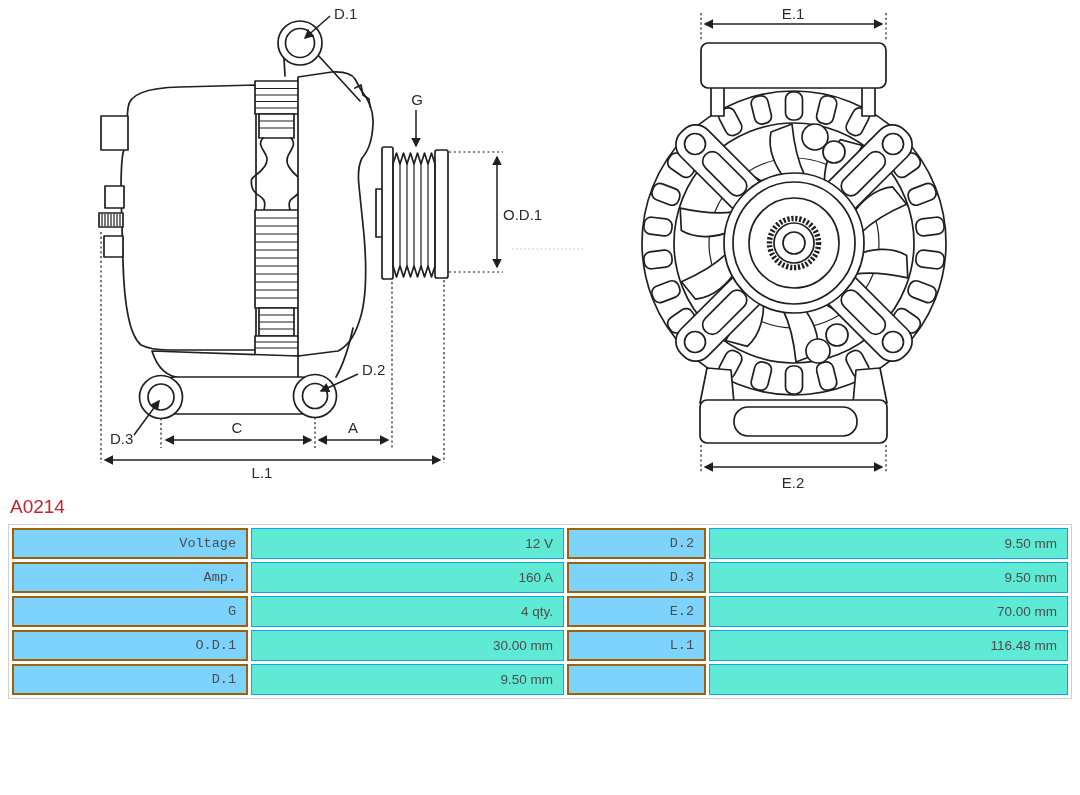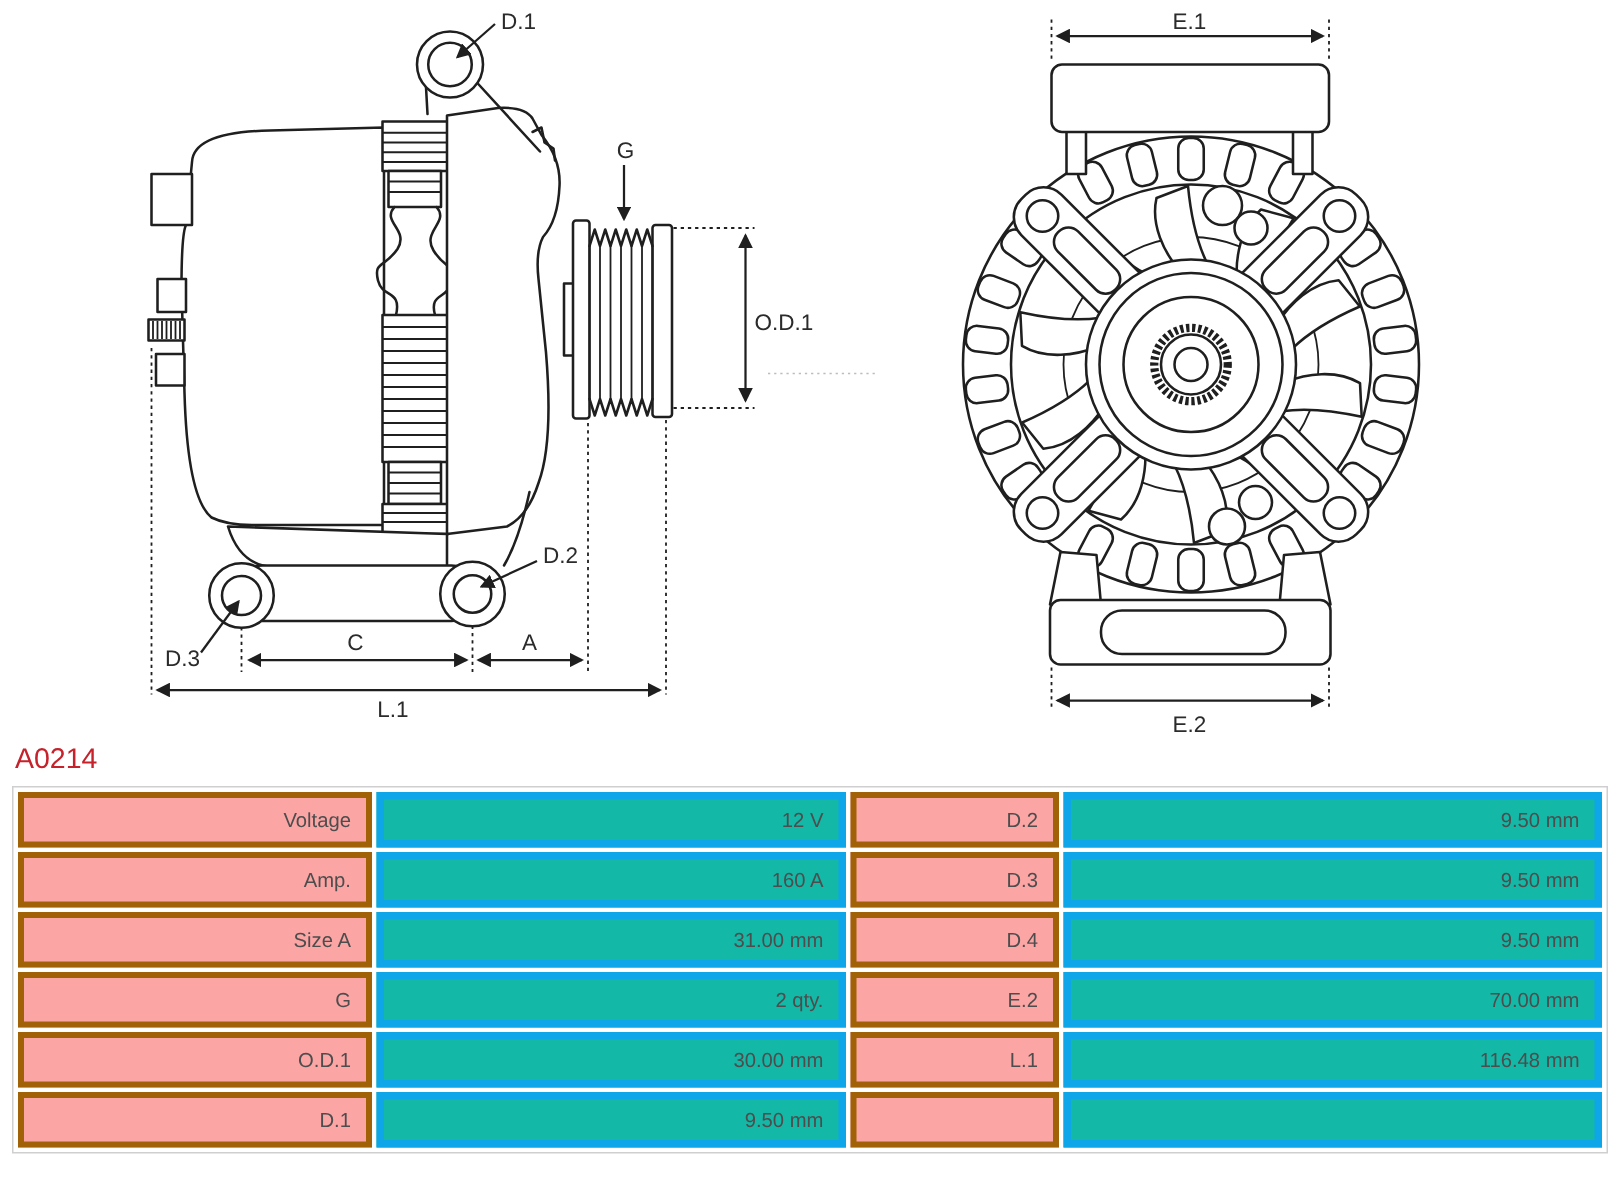--- a/index.html
+++ b/index.html
@@ -2,22 +2,22 @@
 <html><head>
 <meta charset="utf-8">
 <style>
   html,body{margin:0;padding:0;background:#ffffff;}
   body{width:1080px;height:795px;overflow:hidden;font-family:"Liberation Sans",sans-serif;}
   .diagram-wrap{width:1080px;height:494px;position:relative;}
   svg{display:block;}
   .part-number{margin:3px 0 7px 10px;font-size:19px;line-height:20px;color:#c5222b;font-family:"Liberation Sans",sans-serif;}
   table.spec{table-layout:fixed;border-collapse:separate;border-spacing:3px;background:#fff;border:1px solid #cfcfcf;margin-left:8px;width:1064px;}
   table.spec td{height:27px;font-size:13.5px;color:#4d4d4d;text-align:right;padding:0 10px 0 6px;vertical-align:middle;overflow:hidden;white-space:nowrap;}
-  td.lbl{background:#fca5a5;border:4px solid #a16207;}
-  td.val{background:#14b8a6;border:5px solid #0ea5e9;}
+  td.lbl{background:#7dd3fc;border:2px solid #a16207;font-family:Liberation Mono, monospace;}
+  td.val{background:#5eead4;border:1px solid #0ea5e9;}
   
   .ln{fill:none;stroke:#1f1f1f;stroke-width:1.7;stroke-linejoin:round;stroke-linecap:round;}
   .shape{fill:#ffffff;stroke:#1f1f1f;stroke-width:1.7;stroke-linejoin:round;}
   .thin{fill:none;stroke:#1f1f1f;stroke-width:1.2;}
   .dot{fill:none;stroke:#1f1f1f;stroke-width:1.2;stroke-dasharray:2.2,2.6;}
   .faint{fill:none;stroke:#bdbdbd;stroke-width:1;stroke-dasharray:1.5,2.6;}
   .dim{fill:none;stroke:#1f1f1f;stroke-width:1.5;}
   .lbl-txt{font-family:"Liberation Sans",sans-serif;font-size:15px;fill:#2b2b2b;}
 </style>
 </head>
@@ -230,28 +230,22 @@
       <td class="lbl">D.2</td>
       <td class="val">9.50 mm</td>
     </tr>
     <tr>
       <td class="lbl">Amp.</td>
       <td class="val">160 A</td>
       <td class="lbl">D.3</td>
       <td class="val">9.50 mm</td>
     </tr>
     <tr>
-      <td class="lbl">Size A</td>
-      <td class="val">31.00 mm</td>
-      <td class="lbl">D.4</td>
-      <td class="val">9.50 mm</td>
-    </tr>
-    <tr>
       <td class="lbl">G</td>
-      <td class="val">2 qty.</td>
+      <td class="val">4 qty.</td>
       <td class="lbl">E.2</td>
       <td class="val">70.00 mm</td>
     </tr>
     <tr>
       <td class="lbl">O.D.1</td>
       <td class="val">30.00 mm</td>
       <td class="lbl">L.1</td>
       <td class="val">116.48 mm</td>
     </tr>
     <tr>

